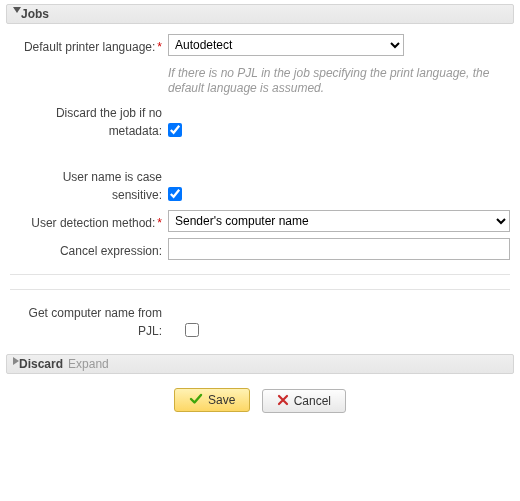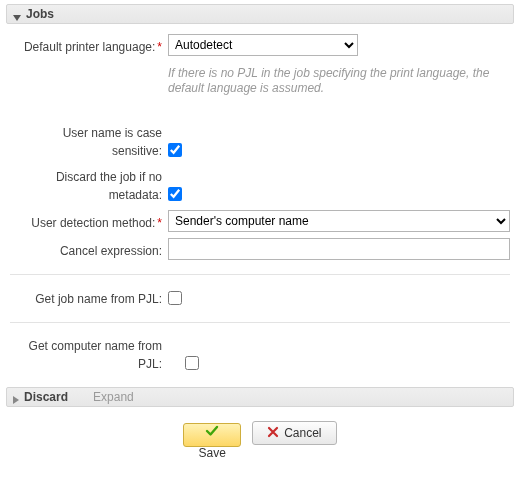--- a/index.html
+++ b/index.html
@@ -1,36 +1,36 @@
 <!DOCTYPE html>
 <html><head>
 <meta charset="utf-8">
 <style>
   html,body{margin:0;padding:0;font-family:"Segoe UI",Tahoma,Arial,sans-serif;font-size:12px;color:#333;background:#fff;}
   .wrap{width:520px;box-sizing:border-box;padding:4px 6px 0 6px;}
-  .section-header{background:linear-gradient(#efefef,#e7e7e7);border:1px solid #d5d5d5;border-radius:2px;padding:2px 6px;display:flex;align-items:flex-end;gap:5px;font-size:12px;}
+  .section-header{background:linear-gradient(#efefef,#e7e7e7);border:1px solid #d5d5d5;border-radius:2px;padding:2px 6px;display:flex;align-items:flex-start;font-size:12px;}
   .section-header .title{font-weight:600;color:#444;}
-  .section-header .expand{color:#9a9a9a;font-weight:400;margin-left:20px;}
+  .section-header .expand{color:#9a9a9a;font-weight:400;margin-left:5px;}
   .tri{width:0;height:0;display:inline-block;}
   .tri.down{border-left:4px solid transparent;border-right:4px solid transparent;border-top:6px solid #555;}
   .tri.right{border-top:4px solid transparent;border-bottom:4px solid transparent;border-left:6px solid #888;}
   .form{padding:10px 4px 0 4px;}
   .row{display:flex;align-items:flex-end;margin-bottom:6px;}
   .lbl{width:158px;text-align:right;color:#444;line-height:18px;padding-right:6px;box-sizing:border-box;}
   .lbl .req{color:#d10000;margin-left:2px;}
   .ctl{flex:1;}
-  select.combo{width:190px;height:22px;border:1px solid #b5b5b5;background:#fff;font-family:inherit;font-size:12px;padding:1px 2px;box-sizing:border-box;}
+  select.combo{width:236px;height:22px;border:1px solid #b5b5b5;background:#fff;font-family:inherit;font-size:12px;padding:1px 2px;box-sizing:border-box;}
   select.combo.full{width:100%;}
   input.text{width:100%;height:22px;border:1px solid #b5b5b5;background:#fff;font-family:inherit;font-size:12px;padding:1px 4px;box-sizing:border-box;}
   .help{color:#9a9a9a;font-style:italic;line-height:15px;margin-top:4px;}
   input[type=checkbox]{width:14px;height:14px;margin:2px 0 0 0;}
   .sep{border:none;border-top:1px solid #e3e3e3;margin:14px 0 14px 0;}
   .button-bar{text-align:center;padding:14px 0 14px 0;}
   .btn{display:inline-flex;align-items:center;gap:5px;height:24px;padding:0 14px;margin:0 4px;border:1px solid #b5b5b5;border-radius:3px;background:linear-gradient(#fdfdfd,#e8e8e8);font-family:inherit;font-size:12px;color:#333;cursor:pointer;}
-  .btn.primary{background:linear-gradient(#fff2b3,#fdd765);border-color:#cfae3d;font-weight:400;flex-direction:column;}
+  .btn.primary{background:linear-gradient(#fff2b3,#fdd765);border-color:#cfae3d;font-weight:400;}
   .icon{display:inline-block;}
 </style>
 </head>
 <body>
 
 <div class="wrap">
 
   <div class="section-header">
     <span class="tri down"></span>
     <span class="title">Jobs</span>
@@ -46,29 +46,29 @@
         <select class="combo">
           <option>Autodetect</option>
         </select>
       </div>
     </div>
     <div class="row">
       <div class="lbl"></div>
       <div class="ctl help">If there is no PJL in the job specifying the print language, the default language is assumed.</div>
     </div>
 
-    <div class="row" style="margin-top:28px;">
-      <div class="lbl">User name is case sensitive:</div>
+    <div class="row" style="margin-top:8px;">
+      <div class="lbl">Discard the job if no metadata:</div>
       <div class="ctl">
         <input type="checkbox" checked="" style="">
       </div>
     </div>
 
-    <div class="row" style="margin-top:8px;">
-      <div class="lbl">Discard the job if no metadata:</div>
+    <div class="row" style="margin-top:28px;">
+      <div class="lbl">User name is case sensitive:</div>
       <div class="ctl">
         <input type="checkbox" checked="" style="">
       </div>
     </div>
 
     <div class="row" style="margin-top:6px;">
       <div class="lbl">
         <span>User detection method:</span><span class="req">*</span>
       </div>
       <div class="ctl">
@@ -80,26 +80,20 @@
 
     <div class="row">
       <div class="lbl">Cancel expression:</div>
       <div class="ctl">
         <input type="text" class="text" value="" style="">
       </div>
     </div>
 
     <hr class="sep">
 
-    <div class="row">
-      <div class="lbl">Get job name from PJL:</div>
-      <div class="ctl">
-        <input type="checkbox" style="">
-      </div>
-    </div>
 
     <hr class="sep">
 
     <div class="row" style="margin-bottom:14px;gap:17px;">
       <div class="lbl">Get computer name from PJL:</div>
       <div class="ctl">
         <input type="checkbox" style="">
       </div>
     </div>
 

